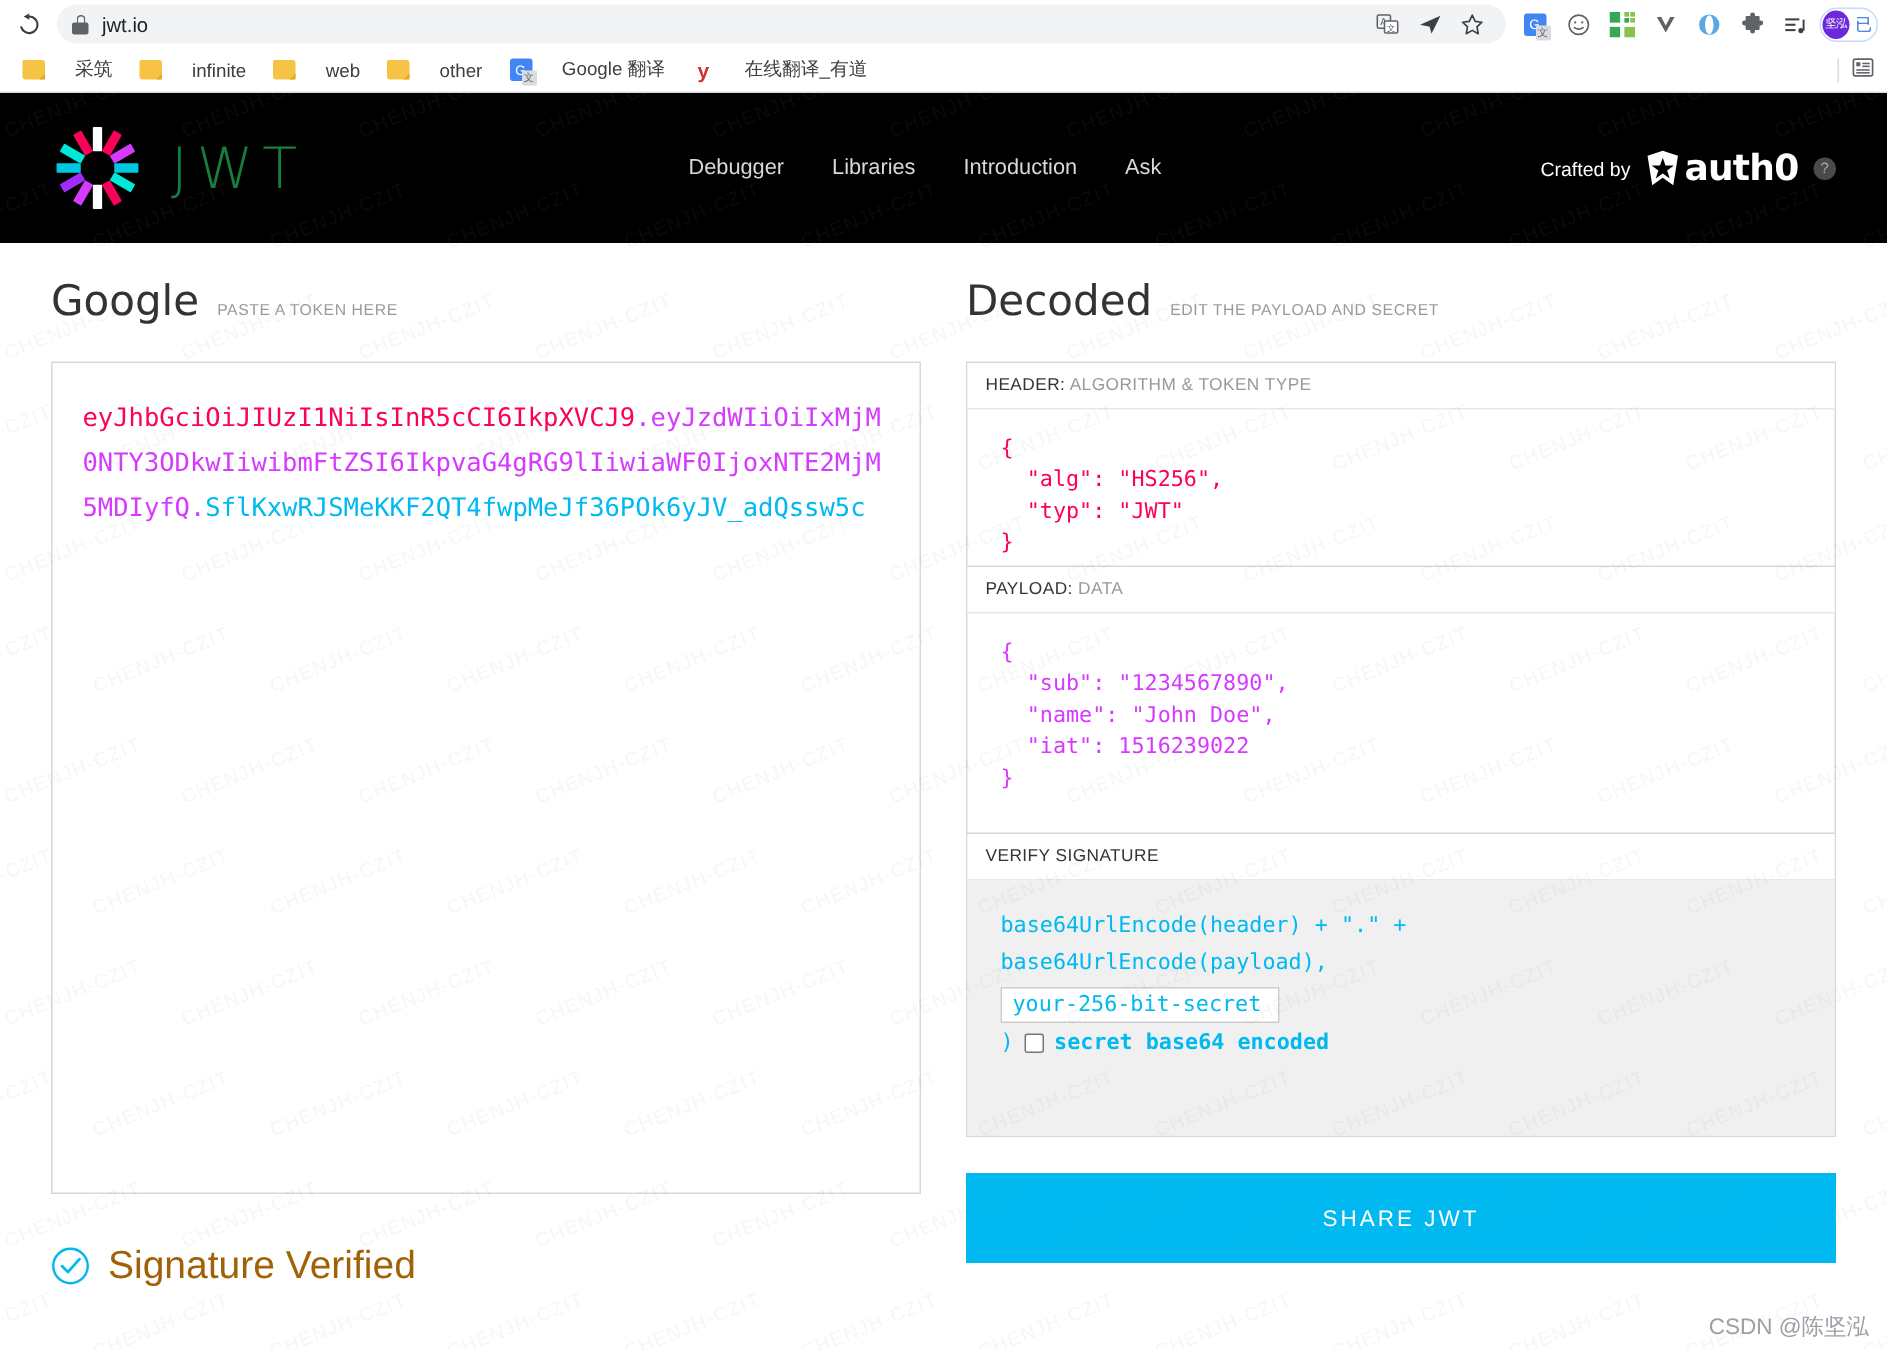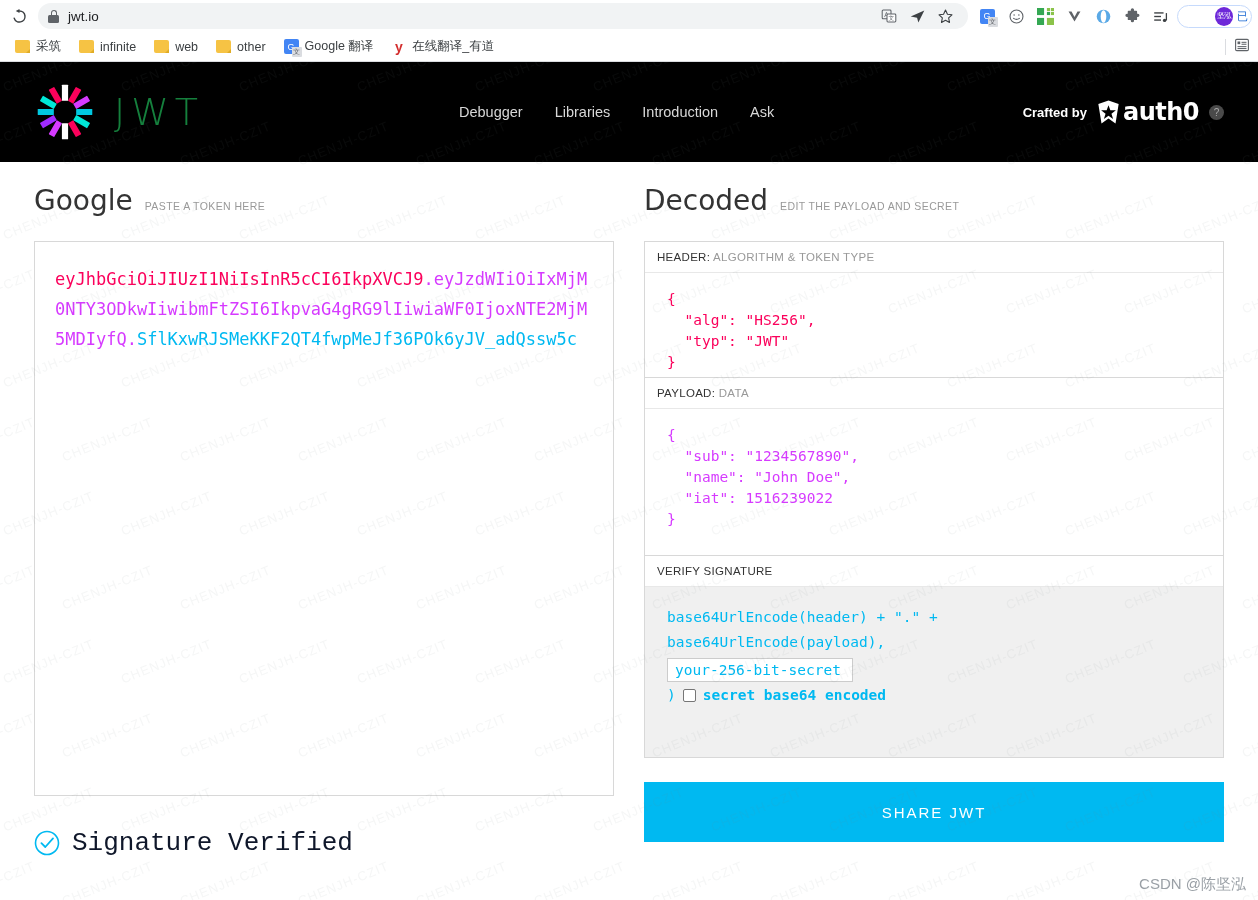--- a/index.html
+++ b/index.html
@@ -41,31 +41,30 @@
   #avatar-chip {
     display: flex; align-items: center; gap: 4px;
     border: 1px solid #c6dafc; border-radius: 13px;
     padding: 1px 3px 1px 1px; background: #fff;
   }
   #avatar {
     width: 18px; height: 19px; border-radius: 50%;
     background: #6d28d9; color: #fff; font-size: 7.5px;
     display: flex; align-items: center; justify-content: center;
     letter-spacing: -0.5px;
-    margin-left: 36px;
   }
   #sync-text { font-size: 11px; color: #1967d2; }
 
   #bookmark-row {
     height: 30px; display: flex; align-items: center;
     padding: 0 8px; gap: 4px; border-bottom: 1px solid #dadce0;
     position: relative;
   }
   .bm-item {
-    display: flex; align-items: center; gap: 6px;
+    display: flex; align-items: center; gap: 20px;
     padding: 3px 7px; border-radius: 4px; white-space: nowrap;
   }
   .bm-label { font-size: 12.5px; color: #3c4043; }
   .folder-icon {
     width: 15px; height: 13px; background: #f6c344;
     border-radius: 1px 2px 2px 2px; position: relative; flex: 0 0 auto;
   }
   .folder-icon::after {
     content: ""; position: absolute; right: 0; bottom: 0;
     border-left: 4px solid transparent; border-bottom: 4px solid #e0ac25;
@@ -107,21 +106,21 @@
   #main-nav {
     display: flex; align-items: flex-start; gap: 32px;
     margin-left: 255px;
   }
   .nav-link { color: #d8d8d8; font-size: 14.5px; text-decoration: none; }
   #crafted-by {
     position: absolute; right: 34px; top: 50%;
     transform: translateY(-50%);
     display: flex; align-items: center; gap: 10px;
   }
-  #crafted-label { color: #fff; font-size: 13px; font-weight: bold; }
+  #crafted-label { color: #fff; font-size: 13px; font-weight: normal; }
   #auth0-logo { display: flex; align-items: center; gap: 3px; }
   #auth0-mark { width: 23px; height: 24px; flex: 0 0 auto; }
   #auth0-text {
     color: #fff; font-size: 24px; font-weight: bold; letter-spacing: -0.5px;
     font-family: "DejaVu Sans", sans-serif;
   }
   #help-badge {
     width: 15px; height: 15px; border-radius: 50%; background: #4a4a4a;
     color: #aaa; font-size: 10px; display: flex; align-items: center;
     justify-content: center;
@@ -156,21 +155,21 @@
   .tok-header { color: #fb015b; }
   .tok-dot { color: #d63aff; }
   .tok-payload { color: #d63aff; }
   .tok-sig { color: #00b9f1; }
 
   #sig-status {
     display: flex; align-items: center; gap: 12px; margin-top: 32px;
   }
   #sig-check-icon { width: 26px; height: 26px; flex: 0 0 auto; }
   #sig-status-text {
-    font-size: 26px; color: #0f172a; font-family: Liberation Mono, monospace;
+    font-size: 26px; color: #a16207; font-family: Liberation Sans, sans-serif;
   }
 
   
   .dec-panel { border: 1px solid #d8d8d8; background: #fff; }
   .dec-panel + .dec-panel { border-top: none; }
   .panel-label {
     padding: 9px 12px; font-size: 11.5px; letter-spacing: 0.3px;
     border-bottom: 1px solid #e8e8e8; background: #fff;
   }
   .panel-label .k { color: #333; }

